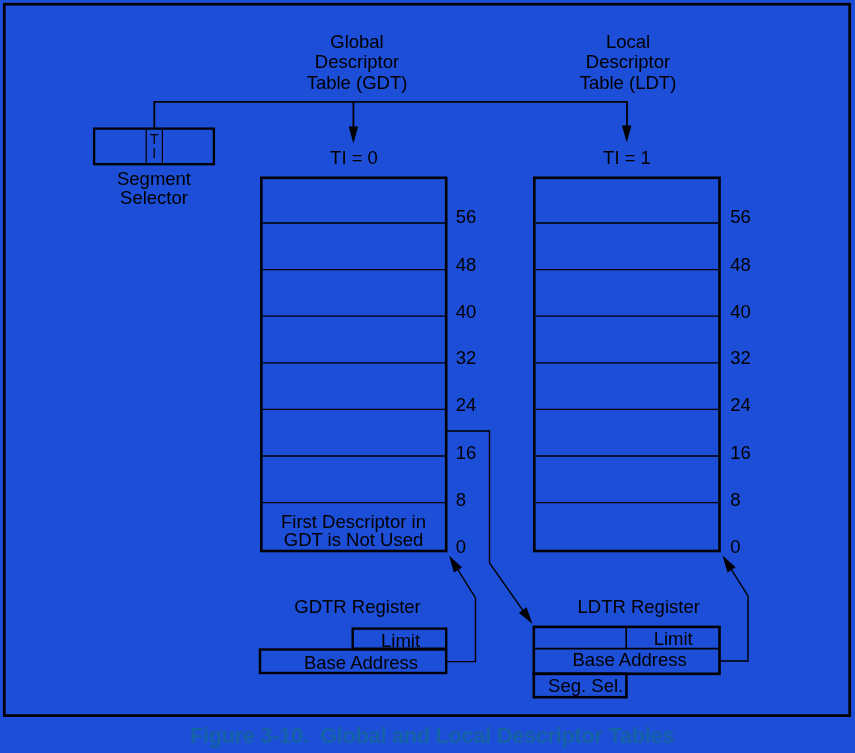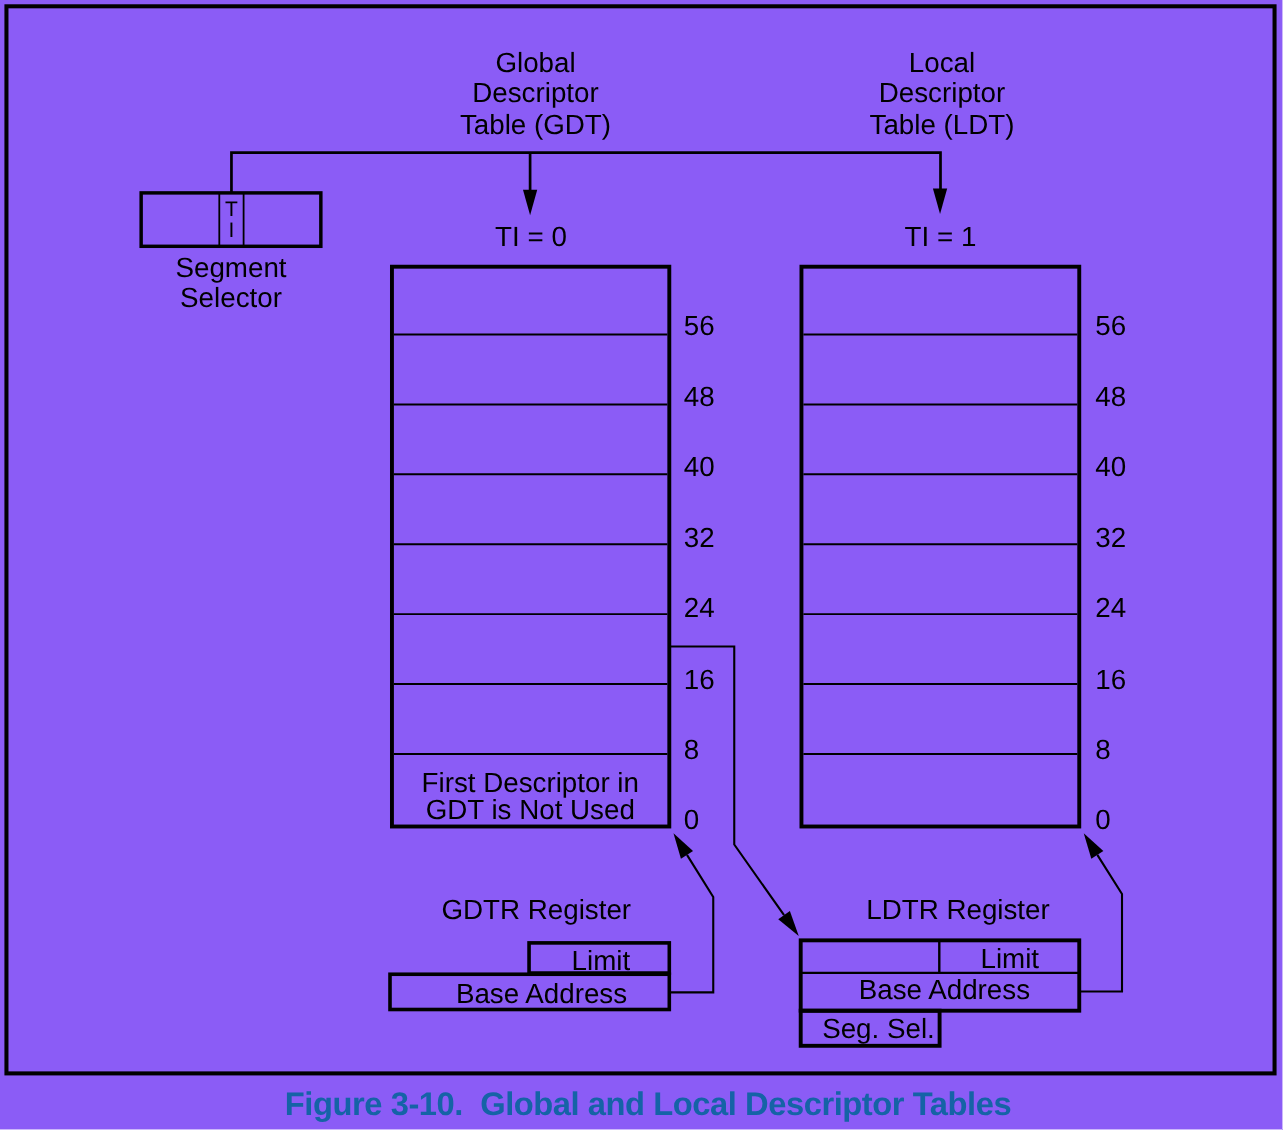--- a/index.html
+++ b/index.html
@@ -1,16 +1,16 @@
 <!DOCTYPE html>
 <html><head>
 <meta charset="utf-8">
 <style>
   html,body{margin:0;padding:0;background:#ffffff;}
-  #page{position:relative;width:855px;height:753px;background:#8b5cf6;overflow:hidden;}
+  #page{position:relative;width:855px;height:753px;background:#1d4ed8;overflow:hidden;}
   svg{position:absolute;left:0;top:0;}
   text{font-family:"Liberation Sans",sans-serif;}
 </style>
 </head>
 <body>
 <div id="page">
 <svg width="855" height="753" viewBox="0 0 855 753">
 
   <rect x="4.3" y="4.2" width="845.4" height="711.4" fill="none" stroke="#000" stroke-width="2.7"></rect>
 

